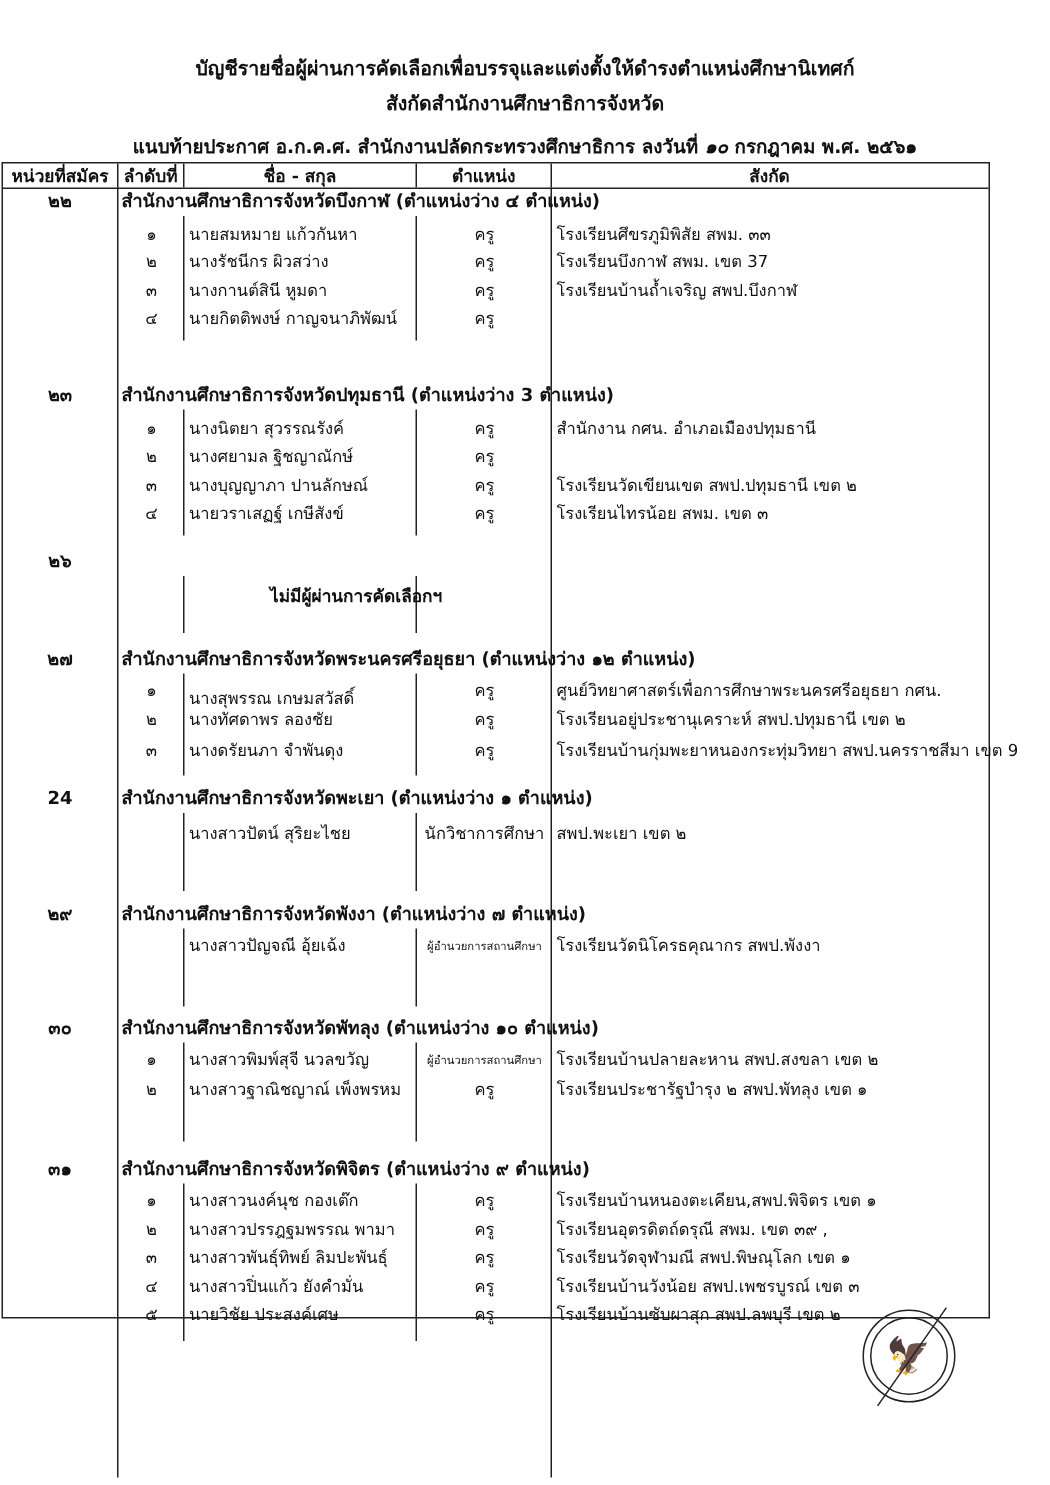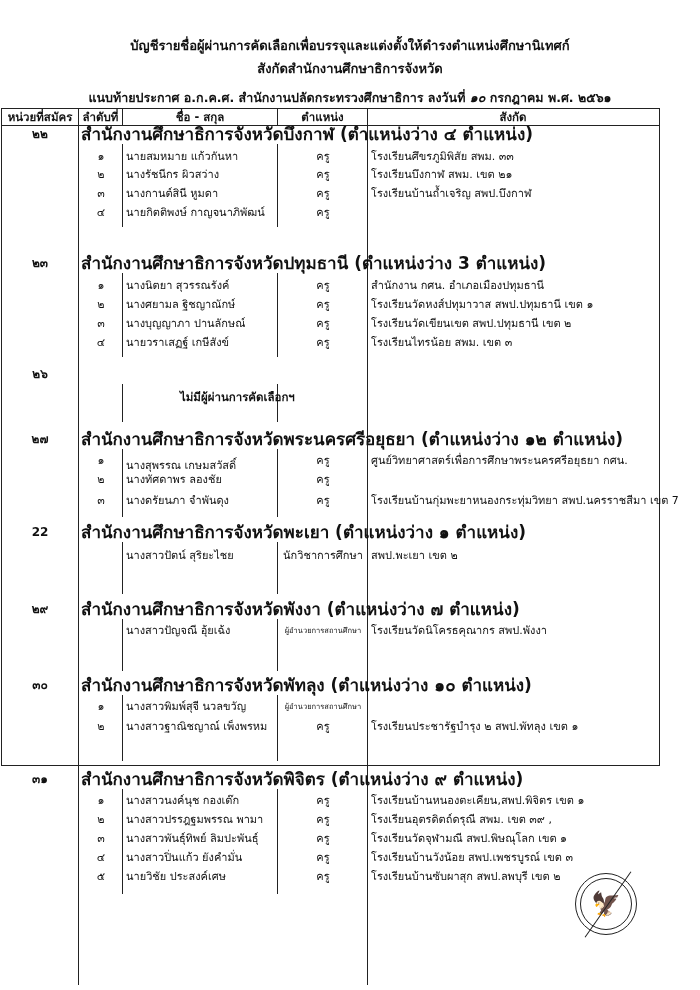--- a/index.html
+++ b/index.html
@@ -3,28 +3,28 @@
 <meta charset="utf-8">
 <style>
   html, body { margin:0; padding:0; background:#fff; }
   body { width:700px; height:990px; position:relative; overflow:hidden;
          font-family:"DejaVu Sans", sans-serif; color:#111; }
   .title { position:absolute; left:0; width:700px; text-align:center; font-weight:bold; font-size:13px; }
   .t1 { top:35px; }
   .t2 { top:58px; }
   .t3 { top:88px; font-size:12.5px; }
   .t3 .date-num { font-style:italic; }
-  .table { position:absolute; left:1px; top:108px; width:659px; height:658px;
+  .table { position:absolute; left:1px; top:108px; width:659px; height:771px;
            border:1.5px solid #222; box-sizing:border-box; }
   .hdr { position:absolute; left:0; top:0; width:100%; height:16px; border-bottom:1.5px solid #222; font-weight:bold; font-size:11.5px; }
   .hdr div { position:absolute; top:0; height:16px; line-height:16px; text-align:center; }
   .vline { position:absolute; width:0; border-left:1.3px solid #222; }
   .cell { position:absolute; font-size:11px; line-height:14px; white-space:nowrap; }
   .unit { font-weight:bold; font-size:12px; text-align:center; width:76px; left:0; }
-  .group-title { font-weight:bold; font-size:17px; left:79px; }
+  .group-title { font-weight:bold; font-size:12px; left:79px; }
   .num { text-align:center; width:42px; left:78px; }
   .name { left:124px; }
   .pos { text-align:center; width:88px; left:277px; }
   .pos.small { font-size:7.5px; }
   .org { left:369px; }
   .none { left:178px; font-weight:bold; font-size:11.5px; }
   .seal { position:absolute; left:575px; top:873px; width:62px; height:62px; border-radius:50%;
           border:1.5px solid #222; box-sizing:border-box; display:flex; align-items:center; justify-content:center; }
   .seal .inner { width:50px; height:50px; border-radius:50%; border:1px solid #222; display:flex; align-items:center; justify-content:center; font-size:24px; }
   .seal .sig { position:absolute; width:80px; border-top:1.5px solid #222; transform:rotate(-55deg); left:-8px; top:30px; }
@@ -76,39 +76,38 @@
 
   <div class="cell unit" style="top:18px">๒๒</div>
   <div class="cell group-title" style="top:18px">สำนักงานศึกษาธิการจังหวัดบึงกาฬ  (ตำแหน่งว่าง ๔ ตำแหน่ง)</div>
   <div class="cell num" style="top:41px">๑</div>
   <div class="cell name" style="top:41px">นายสมหมาย  แก้วกันหา</div>
   <div class="cell pos" style="top:41px">ครู</div>
   <div class="cell org" style="top:41px">โรงเรียนศึขรภูมิพิสัย สพม. ๓๓</div>
   <div class="cell num" style="top:59px">๒</div>
   <div class="cell name" style="top:59px">นางรัชนีกร  ผิวสว่าง</div>
   <div class="cell pos" style="top:59px">ครู</div>
-  <div class="cell org" style="top:59px">โรงเรียนบึงกาฬ สพม. เขต ๒๑</div>
+  <div class="cell org" style="top:59px">โรงเรียนบึงกาฬ สพม. เขต 37</div>
   <div class="cell num" style="top:78px">๓</div>
   <div class="cell name" style="top:78px">นางกานต์สินี  หูมดา</div>
   <div class="cell pos" style="top:78px">ครู</div>
   <div class="cell org" style="top:78px">โรงเรียนบ้านถ้ำเจริญ สพป.บึงกาฬ</div>
   <div class="cell num" style="top:97px">๔</div>
   <div class="cell name" style="top:97px">นายกิตติพงษ์  กาญจนาภิพัฒน์</div>
   <div class="cell pos" style="top:97px">ครู</div>
 
   <div class="cell unit" style="top:147px">๒๓</div>
   <div class="cell group-title" style="top:147px">สำนักงานศึกษาธิการจังหวัดปทุมธานี  (ตำแหน่งว่าง 3 ตำแหน่ง)</div>
   <div class="cell num" style="top:170px">๑</div>
   <div class="cell name" style="top:170px">นางนิตยา  สุวรรณรังค์</div>
   <div class="cell pos" style="top:170px">ครู</div>
   <div class="cell org" style="top:170px">สำนักงาน กศน. อำเภอเมืองปทุมธานี</div>
   <div class="cell num" style="top:189px">๒</div>
   <div class="cell name" style="top:189px">นางศยามล  ฐิชญาณักษ์</div>
   <div class="cell pos" style="top:189px">ครู</div>
-  <div class="cell org" style="top:189px">โรงเรียนวัดหงส์ปทุมาวาส สพป.ปทุมธานี เขต ๑</div>
   <div class="cell num" style="top:208px">๓</div>
   <div class="cell name" style="top:208px">นางบุญญาภา  ปานลักษณ์</div>
   <div class="cell pos" style="top:208px">ครู</div>
   <div class="cell org" style="top:208px">โรงเรียนวัดเขียนเขต สพป.ปทุมธานี เขต ๒</div>
   <div class="cell num" style="top:227px">๔</div>
   <div class="cell name" style="top:227px">นายวราเสฏฐ์  เกษีสังข์</div>
   <div class="cell pos" style="top:227px">ครู</div>
   <div class="cell org" style="top:227px">โรงเรียนไทรน้อย สพม. เขต ๓</div>
 
   <div class="cell unit" style="top:258px">๒๖</div>
@@ -116,42 +115,44 @@
 
   <div class="cell unit" style="top:323px">๒๗</div>
   <div class="cell group-title" style="top:323px">สำนักงานศึกษาธิการจังหวัดพระนครศรีอยุธยา (ตำแหน่งว่าง ๑๒ ตำแหน่ง)</div>
   <div class="cell num" style="top:345px">๑</div>
   <div class="cell name" style="top:350px">นางสุพรรณ  เกษมสวัสดิ์</div>
   <div class="cell pos" style="top:345px">ครู</div>
   <div class="cell org" style="top:345px">ศูนย์วิทยาศาสตร์เพื่อการศึกษาพระนครศรีอยุธยา กศน.</div>
   <div class="cell num" style="top:364px">๒</div>
   <div class="cell name" style="top:364px">นางทัศดาพร  ลองชัย</div>
   <div class="cell pos" style="top:364px">ครู</div>
+  <div class="cell org" style="top:364px">โรงเรียนอยู่ประชานุเคราะห์ สพป.ปทุมธานี เขต ๒</div>
   <div class="cell num" style="top:385px">๓</div>
   <div class="cell name" style="top:385px">นางดรัยนภา  จำพันดุง</div>
   <div class="cell pos" style="top:385px">ครู</div>
-  <div class="cell org" style="top:385px">โรงเรียนบ้านกุ่มพะยาหนองกระทุ่มวิทยา  สพป.นครราชสีมา เขต 7</div>
+  <div class="cell org" style="top:385px">โรงเรียนบ้านกุ่มพะยาหนองกระทุ่มวิทยา  สพป.นครราชสีมา เขต 9</div>
 
-  <div class="cell unit" style="top:416px">22</div>
+  <div class="cell unit" style="top:416px">24</div>
   <div class="cell group-title" style="top:416px">สำนักงานศึกษาธิการจังหวัดพะเยา  (ตำแหน่งว่าง ๑ ตำแหน่ง)</div>
   <div class="cell name" style="top:440px">นางสาวปัตน์  สุริยะไชย</div>
   <div class="cell pos" style="top:440px">นักวิชาการศึกษา</div>
   <div class="cell org" style="top:440px">สพป.พะเยา เขต ๒</div>
 
   <div class="cell unit" style="top:493px">๒๙</div>
   <div class="cell group-title" style="top:493px">สำนักงานศึกษาธิการจังหวัดพังงา  (ตำแหน่งว่าง ๗ ตำแหน่ง)</div>
   <div class="cell name" style="top:515px">นางสาวปัญจณี  อุ้ยเฉ้ง</div>
   <div class="cell pos small" style="top:515px">ผู้อำนวยการสถานศึกษา</div>
   <div class="cell org" style="top:515px">โรงเรียนวัดนิโครธคุณากร สพป.พังงา</div>
 
   <div class="cell unit" style="top:569px">๓๐</div>
   <div class="cell group-title" style="top:569px">สำนักงานศึกษาธิการจังหวัดพัทลุง  (ตำแหน่งว่าง ๑๐ ตำแหน่ง)</div>
   <div class="cell num" style="top:591px">๑</div>
   <div class="cell name" style="top:591px">นางสาวพิมพ์สุจี  นวลขวัญ</div>
   <div class="cell pos small" style="top:591px">ผู้อำนวยการสถานศึกษา</div>
+  <div class="cell org" style="top:591px">โรงเรียนบ้านปลายละหาน สพป.สงขลา เขต ๒</div>
   <div class="cell num" style="top:611px">๒</div>
   <div class="cell name" style="top:611px">นางสาวฐาณิชญาณ์  เพ็งพรหม</div>
   <div class="cell pos" style="top:611px">ครู</div>
   <div class="cell org" style="top:611px">โรงเรียนประชารัฐบำรุง ๒ สพป.พัทลุง เขต ๑</div>
 
   <div class="cell unit" style="top:663px">๓๑</div>
   <div class="cell group-title" style="top:663px">สำนักงานศึกษาธิการจังหวัดพิจิตร  (ตำแหน่งว่าง ๙ ตำแหน่ง)</div>
   <div class="cell num" style="top:685px">๑</div>
   <div class="cell name" style="top:685px">นางสาวนงค์นุช  กองเต๊ก</div>
   <div class="cell pos" style="top:685px">ครู</div>

